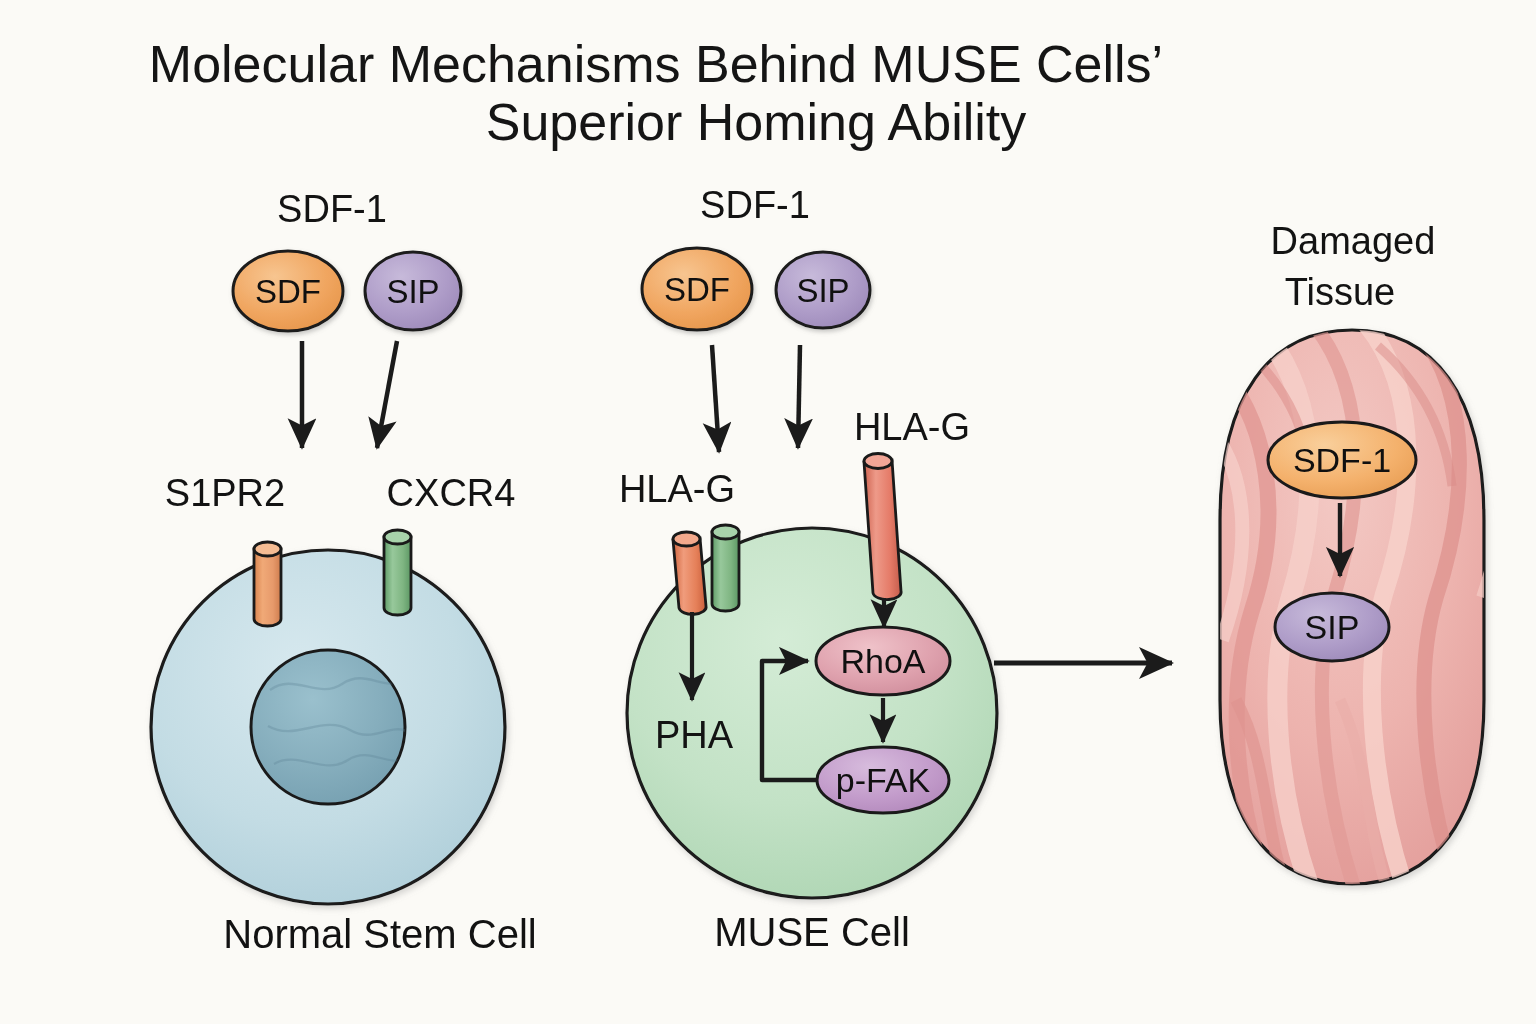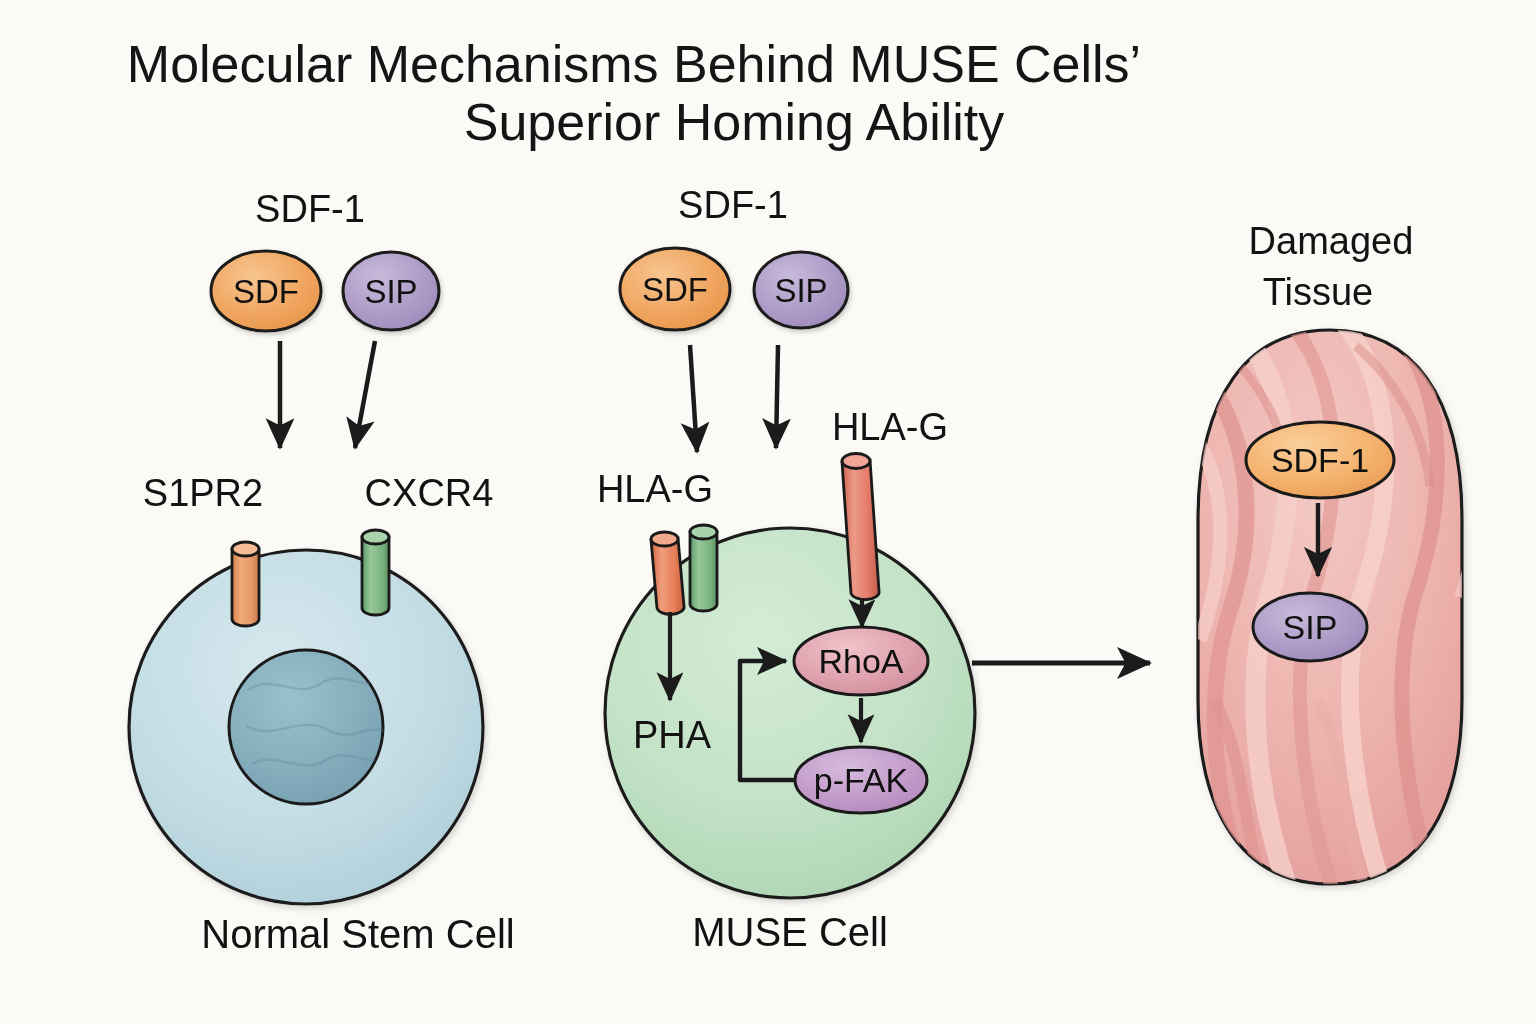--- a/index.html
+++ b/index.html
@@ -3,21 +3,21 @@
 <meta charset="utf-8">
 <style>
   html,body{margin:0;padding:0;}
   body{
     width:1536px;height:1024px;
     background:#FBFAF6;
     font-family:"Liberation Sans", sans-serif;
     overflow:hidden;
     position:relative;
   }
-  #stage{position:absolute;inset:0;}
+  #stage{position:absolute;inset:0;margin-left:22px;}
   svg.root{position:absolute;top:0;left:0;width:1536px;height:1024px;}
   .ttl{
     font-family:"Liberation Sans", sans-serif;
     font-size:52px;fill:#151515;text-anchor:middle;
   }
   .lbl{
     font-family:"Liberation Sans", sans-serif;
     font-size:38px;fill:#131313;text-anchor:middle;
   }
   .chip{

